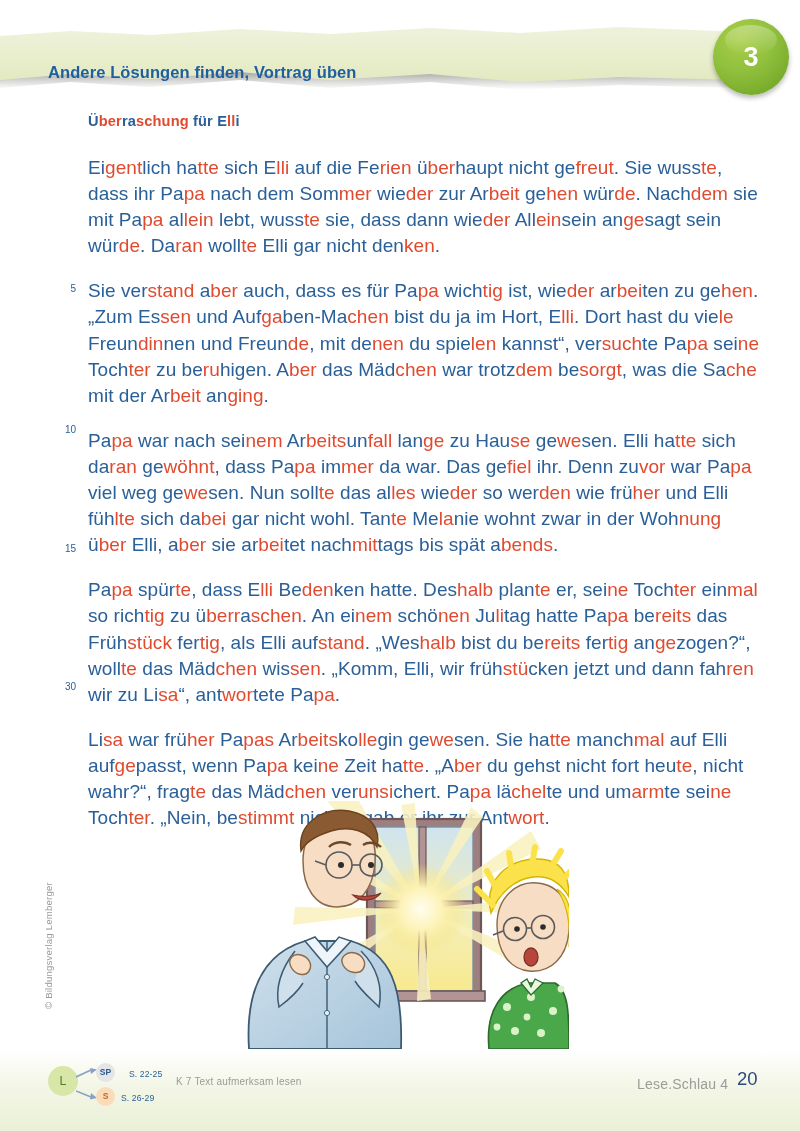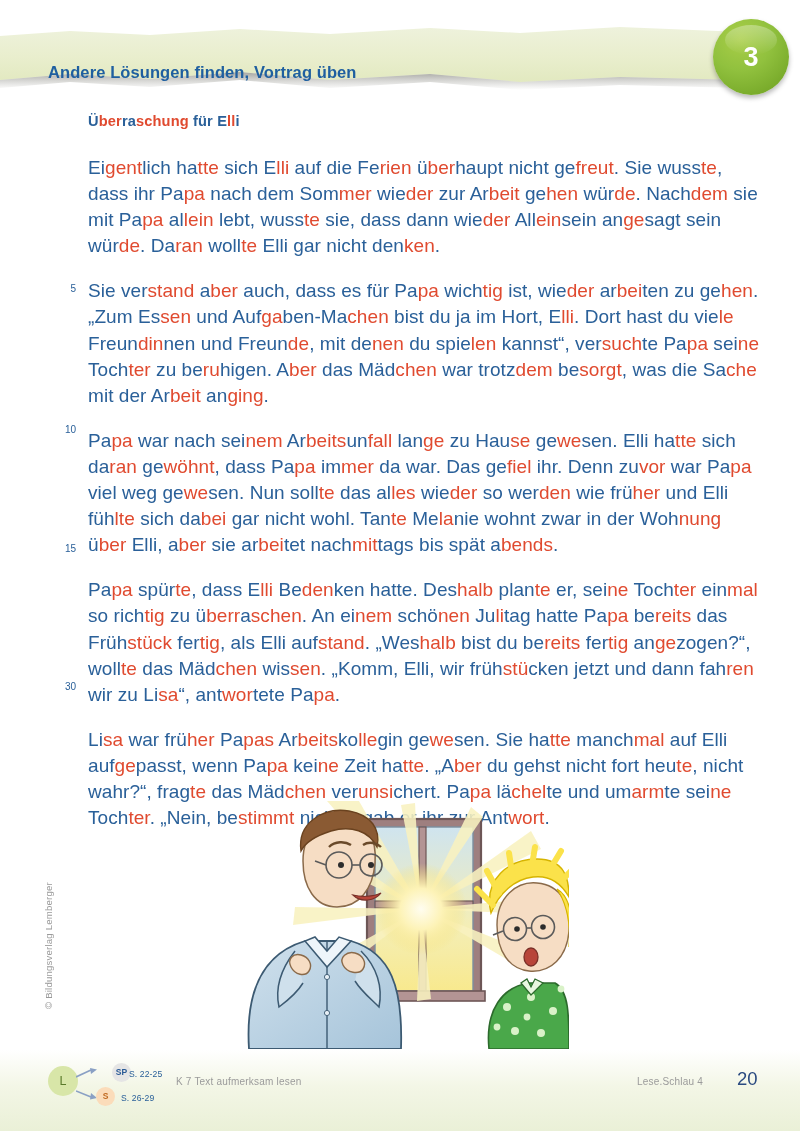--- a/index.html
+++ b/index.html
@@ -162,21 +162,21 @@
     position: absolute;
     width: 19px;
     height: 19px;
     border-radius: 50%;
     font-size: 8.5px;
     line-height: 19px;
     text-align: center;
     font-weight: bold;
   }
   #footer-sp-badge {
-    left: 112px;
+    left: 96px;
     top: 1063px;
     background: #e5e5e5;
     color: #2a5a96;
   }
   #footer-s-badge {
     left: 96px;
     top: 1087px;
     background: #fbdcba;
     color: #c06a22;
   }
@@ -193,21 +193,21 @@
     left: 176px;
     top: 1076px;
     font-size: 10px;
     color: #9b9b9b;
     letter-spacing: 0.2px;
   }
   #footer-series {
     position: absolute;
     left: 637px;
     top: 1076px;
-    font-size: 10px;
+    font-size: 14px;
     color: #9b9b9b;
     letter-spacing: 0.2px;
   }
   #footer-pagenumber {
     position: absolute;
     left: 737px;
     top: 1068px;
     font-size: 18.5px;
     color: #2a4a80;
   }

